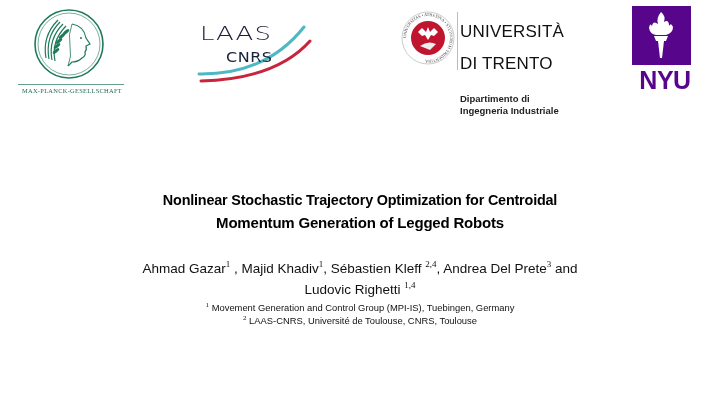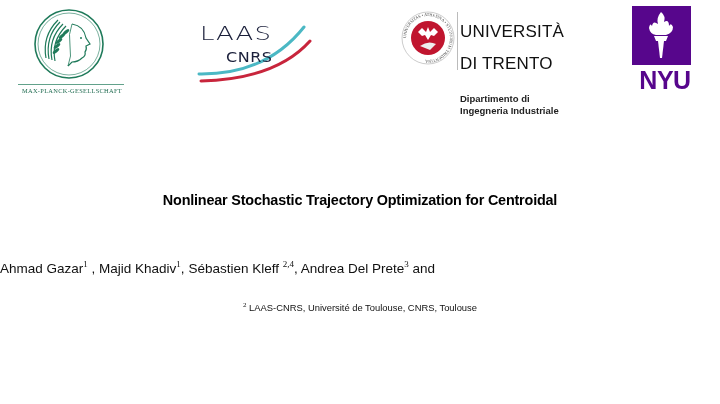--- a/index.html
+++ b/index.html
@@ -71,21 +71,21 @@
     
     .title {
       position: absolute; left: 0; top: 188px; width: 720px; text-align: center;
       font-family: "Liberation Sans", sans-serif; font-weight: bold; font-size: 15px;
       line-height: 23px; color: #000; letter-spacing: -.2px;
     }
     .title div { white-space: nowrap; }
     .title .t1 { transform: scaleX(.96); }
 
     .authors {
-      position: absolute; left: 0; top: 258px; width: 720px; text-align: left;
+      position: absolute; left: 0; top: 258px; width: 720px; text-align: center;
       font-family: "Liberation Sans", sans-serif; font-size: 13.5px; line-height: 21px;
       color: #111;
     }
     .authors div { white-space: nowrap; }
     sup { font-size: 9px; vertical-align: 6px; line-height: 0; font-family: "Liberation Serif", serif; }
 
     .affils {
       position: absolute; left: 0; top: 301px; width: 720px; text-align: center;
       font-family: "Liberation Sans", sans-serif; font-size: 9.4px; line-height: 13.4px;
       color: #111;
@@ -162,23 +162,28 @@
       <path d="M22 30 L36 30 L34 35 L24 35 Z" fill="#fff"></path>
 
       <path d="M26 35 L32 35 L30 52 L28 52 Z" fill="#fff"></path>
     </svg>
   </div>
   <div class="nyu-text">NYU</div>
 </div>
 
 <div class="title">
   <div class="t1">Nonlinear Stochastic Trajectory Optimization for Centroidal</div>
+  <div class="t2">Momentum Generation of Legged Robots</div>
 </div>
 
 <div class="authors">
   <div>
     <span>Ahmad Gazar</span><sup>1</sup><span> , </span><span>Majid Khadiv</span><sup>1</sup><span>, </span><span>Sébastien Kleff </span><sup>2,4</sup><span>,  </span><span>Andrea Del Prete</span><sup>3</sup><span> and</span>
   </div>
+  <div>
+    <span>Ludovic Righetti </span><sup>1,4</sup>
+  </div>
 </div>
 
 <div class="affils">
+  <div><sup>1</sup><span> Movement Generation and Control Group (MPI-IS), Tuebingen, Germany</span></div>
   <div><sup>2</sup><span> LAAS-CNRS, Université de Toulouse, CNRS, Toulouse</span></div>
 </div>
 
 </body></html>

